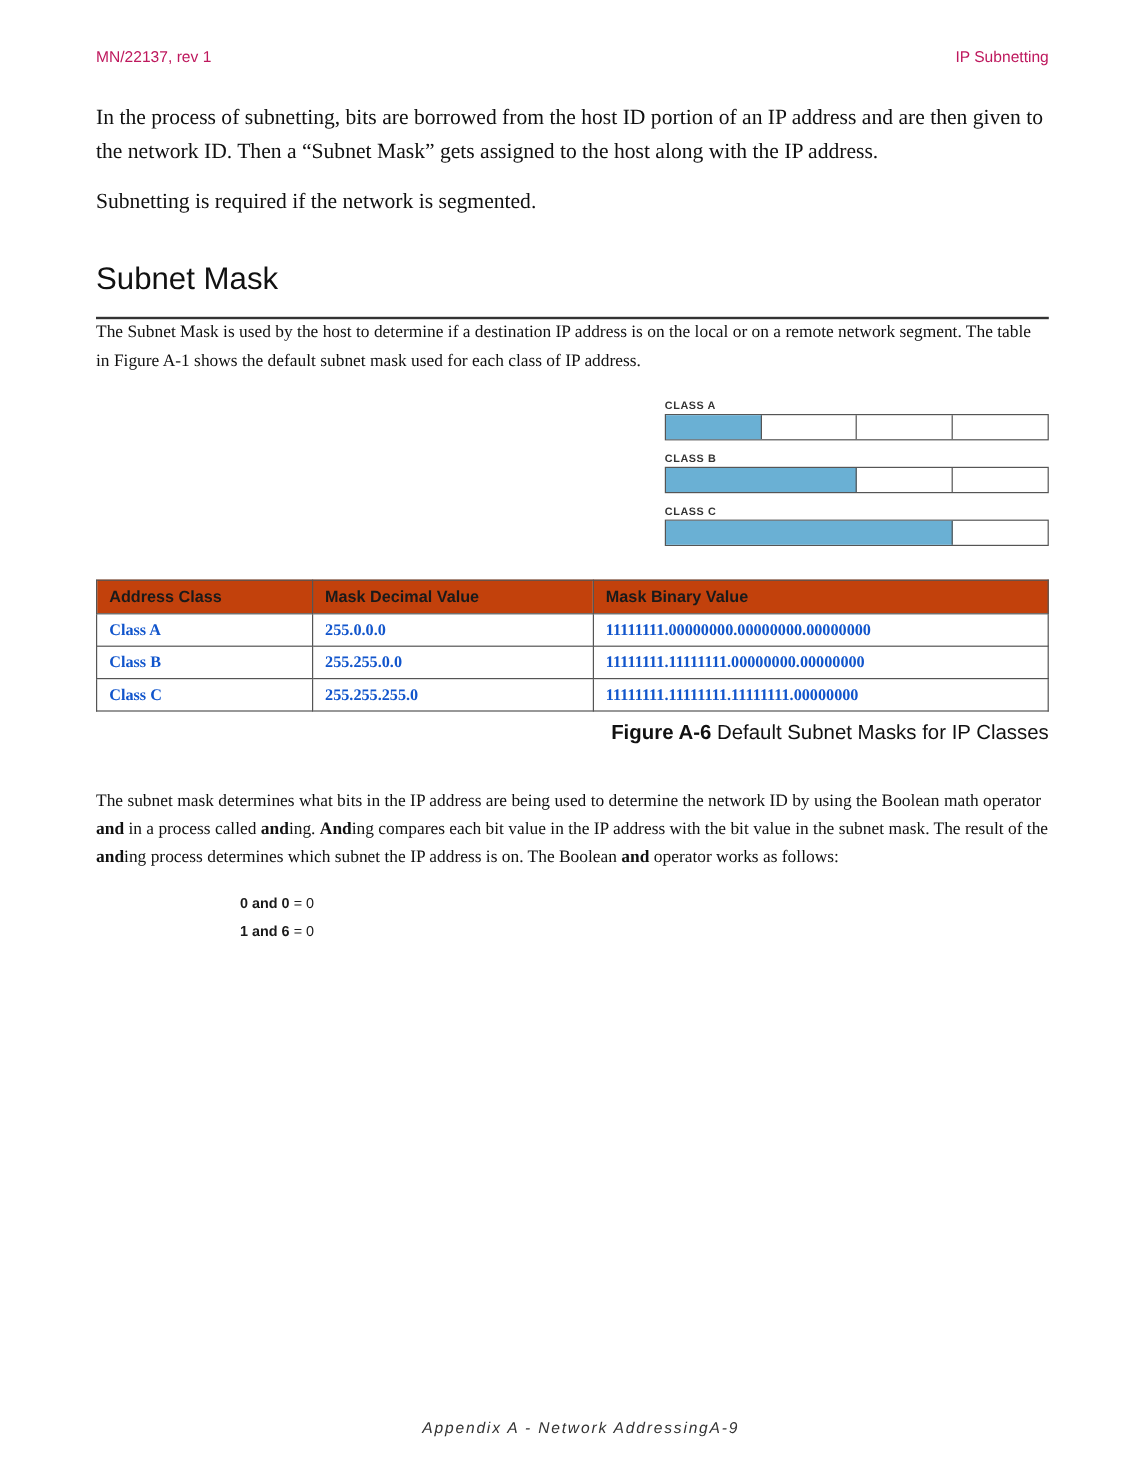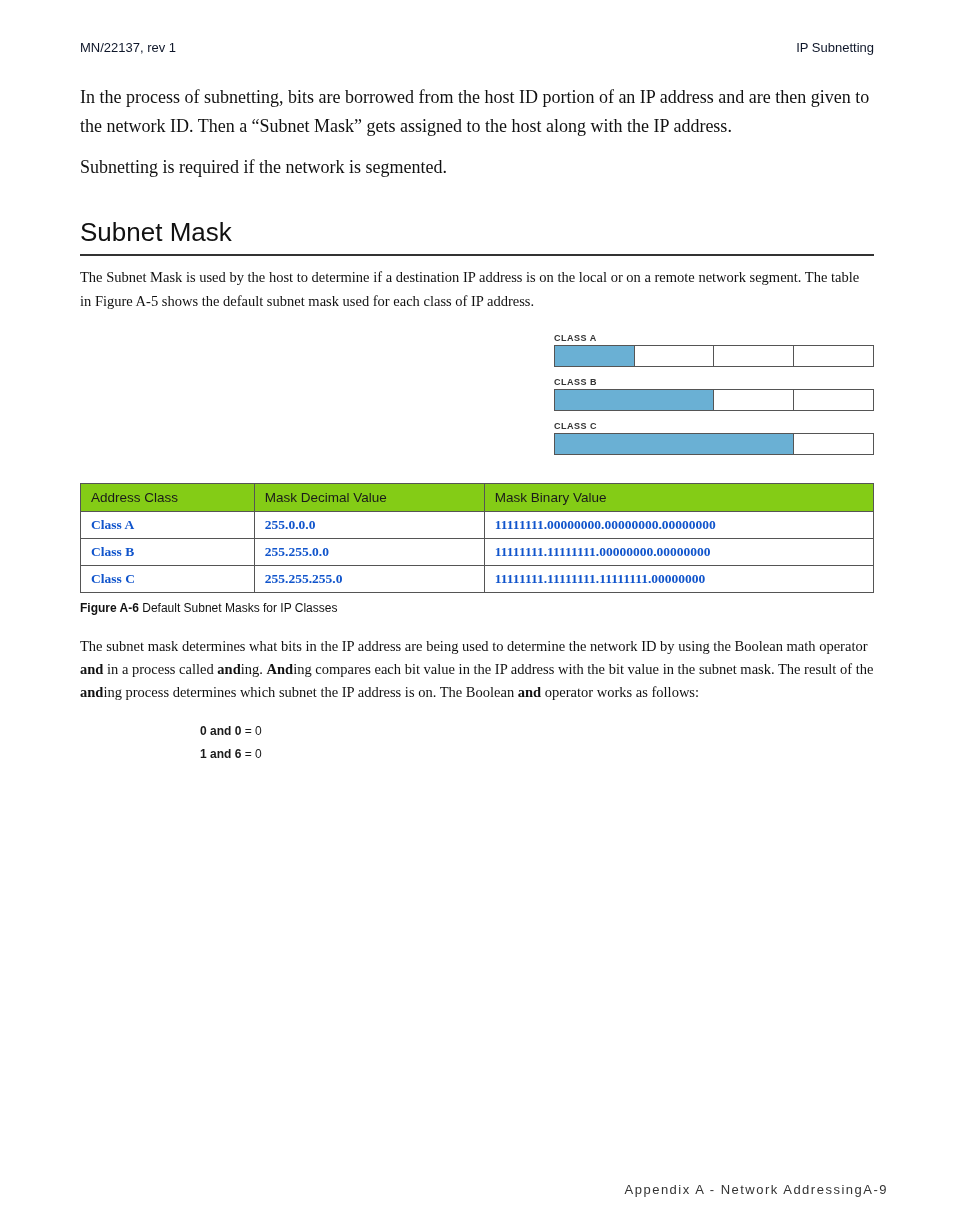--- a/index.html
+++ b/index.html
@@ -19,40 +19,39 @@
       padding: 40px 80px 60px 80px;
       position: relative;
     }
 
     .header {
       display: flex;
       justify-content: space-between;
       align-items: flex-start;
       margin-bottom: 28px;
       font-size: 13px;
-      color: #0f172a;
+      color: #be185d;
       font-family: Arial, sans-serif;
     }
 
     .intro-text {
       font-size: 18px;
       line-height: 1.6;
       margin-bottom: 12px;
       color: #111;
     }
 
     .section-title {
       font-family: Arial, Helvetica, sans-serif;
       font-size: 26px;
       font-weight: normal;
       margin-top: 36px;
-      margin-bottom: 10px;
       color: #111;
       border-bottom: 2px solid #333;
-      padding-bottom: 6px;
+      padding-bottom: 16px;
     }
 
     .body-text {
       font-size: 14.5px;
       line-height: 1.6;
       margin-bottom: 16px;
       color: #111;
     }
 
     
@@ -110,88 +109,89 @@
 
     
     .data-table {
       width: 100%;
       border-collapse: collapse;
       margin: 18px 0 8px 0;
       font-size: 14px;
     }
 
     .data-table th {
-      background: #84cc16;
+      background: #c2410c;
       border: 1.5px solid #555;
       padding: 6px 10px;
       text-align: left;
       font-family: Arial, sans-serif;
       font-size: 13.5px;
-      font-weight: normal;
+      font-weight: bold;
     }
 
     .data-table td {
       border: 1.5px solid #555;
       padding: 5px 10px;
       font-size: 13.5px;
     }
 
     .link-blue {
       color: #1155cc;
       font-weight: bold;
     }
 
     .fig-caption {
-      text-align: left;
-      font-size: 12px;
-      margin-bottom: 20px;
+      text-align: right;
+      font-size: 17px;
+      margin-bottom: 36px;
       color: #111;
       font-family: Arial, sans-serif;
     }
 
     .fig-caption strong {
       font-weight: bold;
     }
 
     .math-block {
       margin: 14px 0 14px 120px;
       font-family: Arial, sans-serif;
       font-size: 12px;
       line-height: 1.9;
     }
 
     .footer {
       display: flex;
-      justify-content: flex-end;
+      justify-content: center;
       position: absolute;
       bottom: 30px;
       left: 80px;
       right: 66px;
       font-size: 13px;
       color: #333;
       letter-spacing: 1.5px;
       font-family: Arial, sans-serif;
+      font-style: italic;
     }
   </style>
 </head>
 <body>
 
 <div class="page">
 
   <div class="header">
     <span>MN/22137, rev 1</span>
     <span>IP Subnetting</span>
   </div>
 
   <p class="intro-text">In the process of subnetting, bits are borrowed from the host ID portion of an IP address and are then given to the network ID. Then a “Subnet Mask” gets assigned to the host along with the IP address.</p>
   <p class="intro-text">Subnetting is required if the network is segmented.</p>
 
   <h2 class="section-title">Subnet Mask</h2>
 
-  <p class="body-text">The Subnet Mask is used by the host to determine if a destination IP address is on the local or on a remote network segment. The table in Figure A-5 shows the default subnet mask used for each class of IP address.</p>
+  <p class="body-text">The Subnet Mask is used by the host to determine if a destination IP address is on the local or on a remote network segment. The table in Figure A-1 shows the default subnet mask used for each class of IP address.</p>
 
   <div class="diagram-area">
     <div class="class-diagram">
 
       <div class="class-row">
         <div class="class-label">CLASS A</div>
         <div class="class-blocks class-a">
           <div class="block-filled"></div>
           <div class="block-empty"></div>
           <div class="block-empty"></div>

